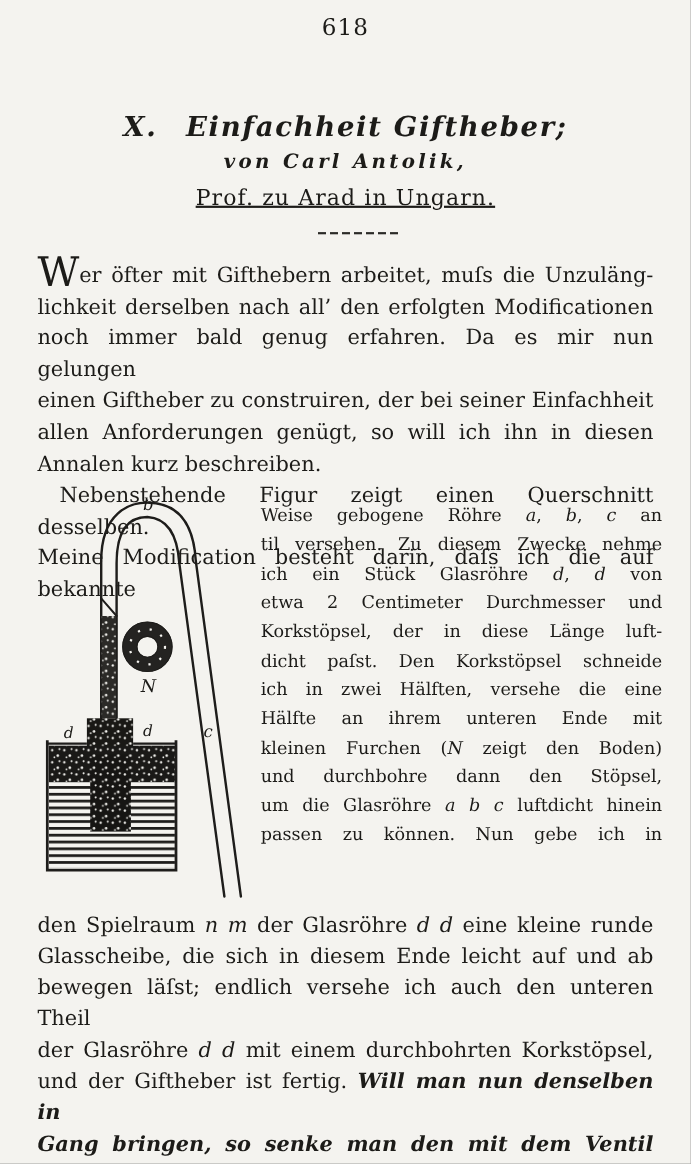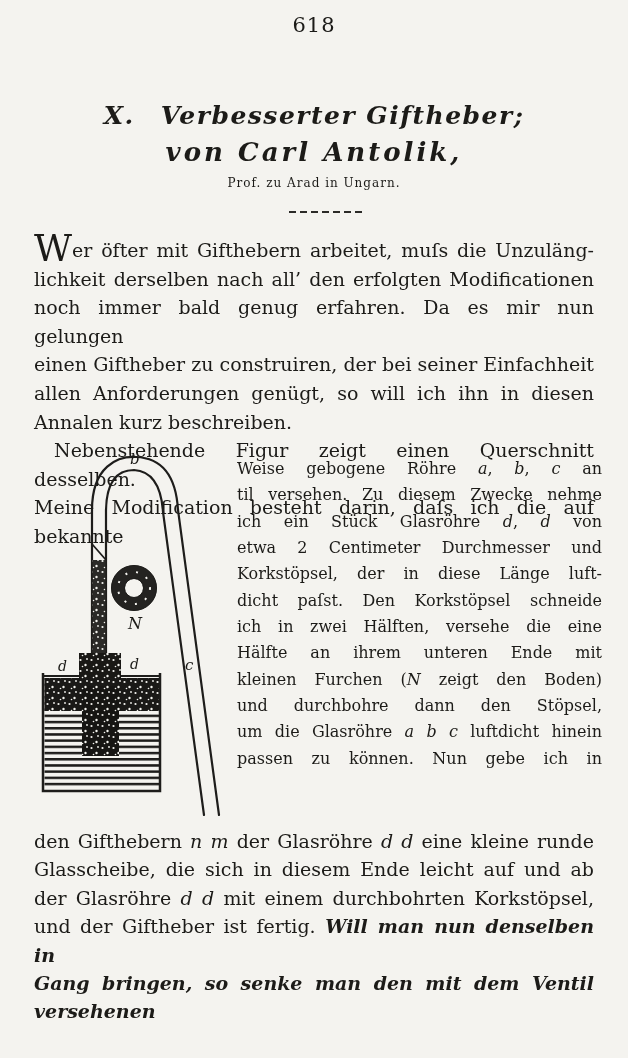--- a/index.html
+++ b/index.html
@@ -10,22 +10,22 @@
     font-family:"DejaVu Serif","Liberation Serif",serif;
     overflow:hidden;
   }
   .pagenum{
     position:absolute;top:13px;left:0;width:100%;
     text-align:center;font-size:21px;letter-spacing:1px;
   }
   .title-block{position:absolute;top:101px;left:0;width:100%;text-align:center;}
   .t1{font-size:25px;font-style:italic;font-weight:700;letter-spacing:1.5px;}
   .t1 .idx{margin-right:26px;}
-  .t2{font-size:26px;font-style:italic;font-weight:700;letter-spacing:3px;margin-top:7px;}
-  .t3{font-size:12px;margin-top:9px;letter-spacing:1px;}
+  .t2{font-size:18px;font-style:italic;font-weight:700;letter-spacing:3px;margin-top:7px;}
+  .t3{font-size:20px;margin-top:9px;letter-spacing:1px;text-decoration:underline;}
   .divider{
     position:absolute;top:211px;left:289px;width:76px;height:2px;
     background:repeating-linear-gradient(90deg,#2b2a27 0 7px,transparent 7px 11px);
   }
   .block{position:absolute;left:34px;width:560px;font-size:19px;line-height:28.6px;}
   #top{top:236px;}
   #bottom{top:827px;line-height:28.4px;}
   #column{position:absolute;left:237px;top:456px;width:365px;font-size:16px;line-height:26.35px;}
   .line{text-align:justify;text-align-last:justify;}
   .line.nl{text-align-last:left;}
@@ -39,21 +39,21 @@
 </style>
 </head>
 <body>
 
 <div class="page">
 
   <div class="pagenum">618</div>
 
   <div class="title-block">
     <div class="t1">
-      <span class="idx">X.</span><span>Verbesserter Giftheber;</span>
+      <span class="idx">X.</span><span>Einfachheit Giftheber;</span>
     </div>
     <div class="t2">von Carl Antolik,</div>
     <div class="t3">Prof. zu Arad in Ungarn.</div>
   </div>
 
   <div class="divider"></div>
 
   <div id="top" class="block">
       <div class="line jl"><span class="initial">W</span><span class="s0">er öfter mit Gifthebern arbeitet, muſs die Unzuläng-</span></div>
       <div class="line jl"><span class="s0">lichkeit derselben nach all’ den erfolgten Modificationen</span></div>
@@ -124,20 +124,21 @@
       <div class="line jl"><span class="s0">dicht paſst.  Den Korkstöpsel schneide</span></div>
       <div class="line jl"><span class="s0">ich in zwei Hälften, versehe die eine</span></div>
       <div class="line jl"><span class="s0">Hälfte an ihrem unteren Ende mit</span></div>
       <div class="line jl"><span class="s0">kleinen Furchen (</span><span class="s1">N</span><span class="s0"> zeigt den Boden)</span></div>
       <div class="line jl"><span class="s0">und durchbohre dann den Stöpsel,</span></div>
       <div class="line jl"><span class="s0">um die Glasröhre </span><span class="s1">a b c</span><span class="s0"> luftdicht hinein</span></div>
       <div class="line jl"><span class="s0">passen zu können.  Nun gebe ich in</span></div>
     </div>
 
   <div id="bottom" class="block">
-      <div class="line jl"><span class="s0">den Gifthebern </span><span class="s1">n m</span><span class="s0"> der Glasröhre </span><span class="s1">d d</span><span class="s0"> eine kleine runde</span></div>
+      <div class="line jl"><span class="s0">den Spielraum </span><span class="s1">n m</span><span class="s0"> der Glasröhre </span><span class="s1">d d</span><span class="s0"> eine kleine runde</span></div>
       <div class="line jl"><span class="s0">Glasscheibe, die sich in diesem Ende leicht auf und ab</span></div>
+      <div class="line jl"><span class="s0">bewegen läſst; endlich versehe ich auch den unteren Theil</span></div>
       <div class="line jl"><span class="s0">der Glasröhre </span><span class="s1">d d</span><span class="s0"> mit einem durchbohrten Korkstöpsel,</span></div>
       <div class="line jl"><span class="s0">und der Giftheber ist fertig.  </span><span class="s2">Will man nun denselben in</span></div>
       <div class="line jl"><span class="s2">Gang bringen, so senke man den mit dem Ventil versehenen</span></div>
     </div>
 
 </div>
 
 </body></html>

